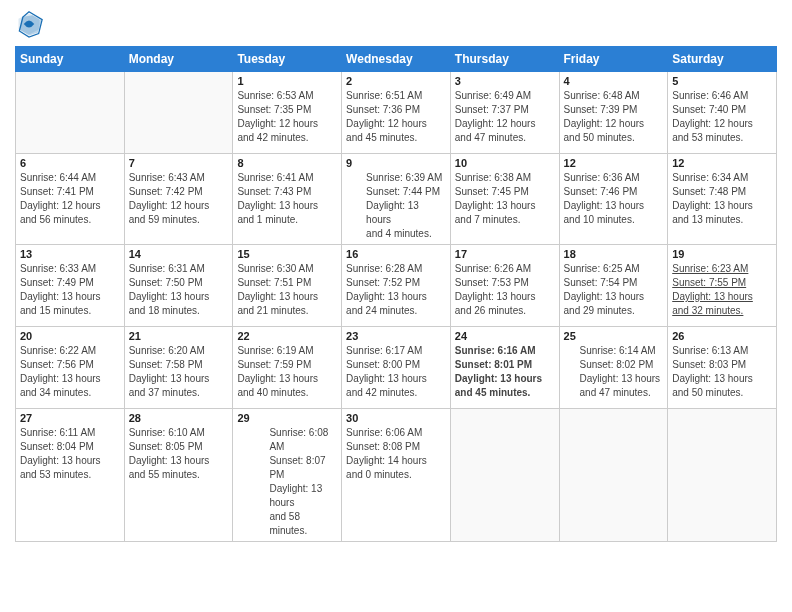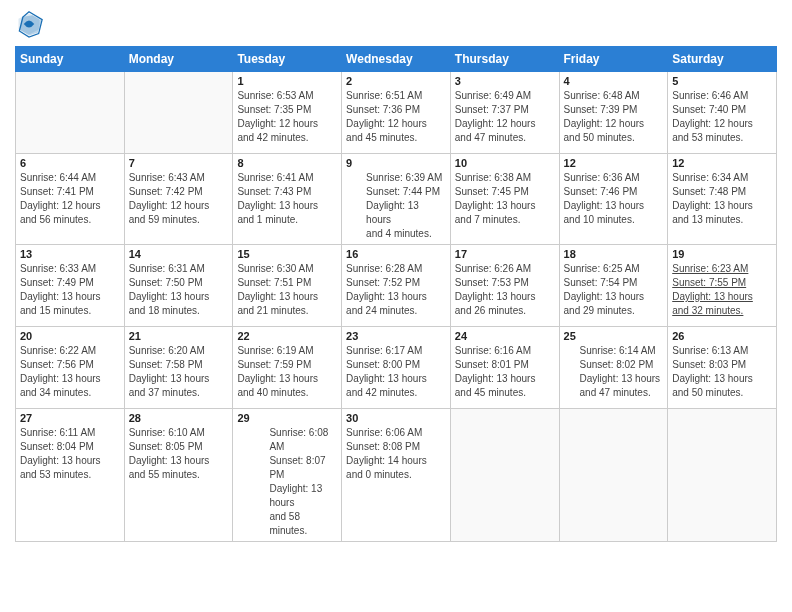--- a/index.html
+++ b/index.html
@@ -291,21 +291,21 @@
           </td>
           <td>
             <div class="day-num">23</div>
             <div class="day-detail" style="white-space: pre-line;">Sunrise: 6:17 AM
 Sunset: 8:00 PM
 Daylight: 13 hours
 and 42 minutes.</div>
           </td>
           <td>
             <div class="day-num">24</div>
-            <div class="day-detail" style="white-space: pre-line;">Sunrise: 6:16 AM
+            <div class="day-detail" style="white-space: pre-line; font-weight: bold;">Sunrise: 6:16 AM
 Sunset: 8:01 PM
 Daylight: 13 hours
 and 45 minutes.</div>
           </td>
           <td>
             <div class="day-num">25</div>
             <div class="day-detail" style="white-space: pre-line; margin-left: 16px;">Sunrise: 6:14 AM
 Sunset: 8:02 PM
 Daylight: 13 hours
 and 47 minutes.</div>

